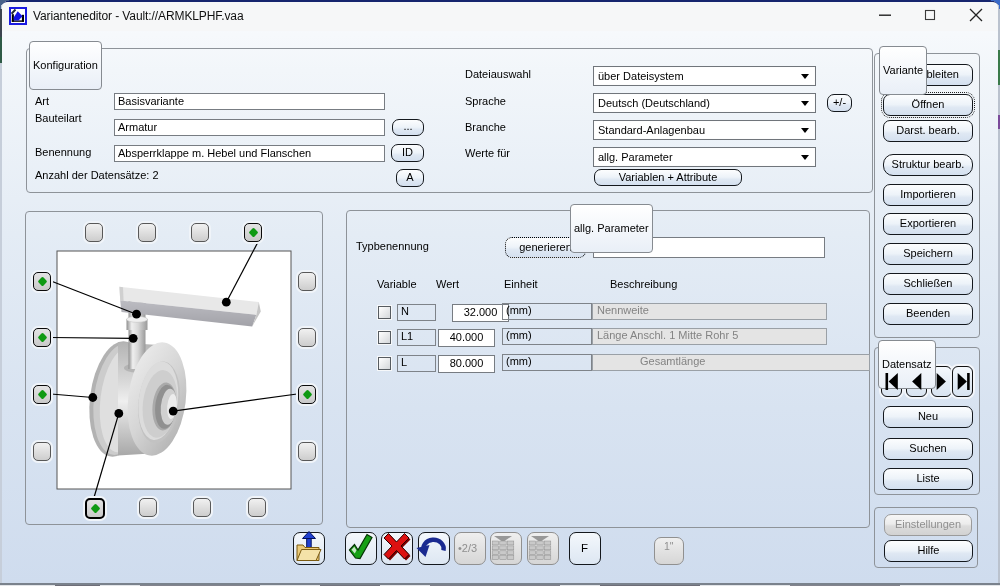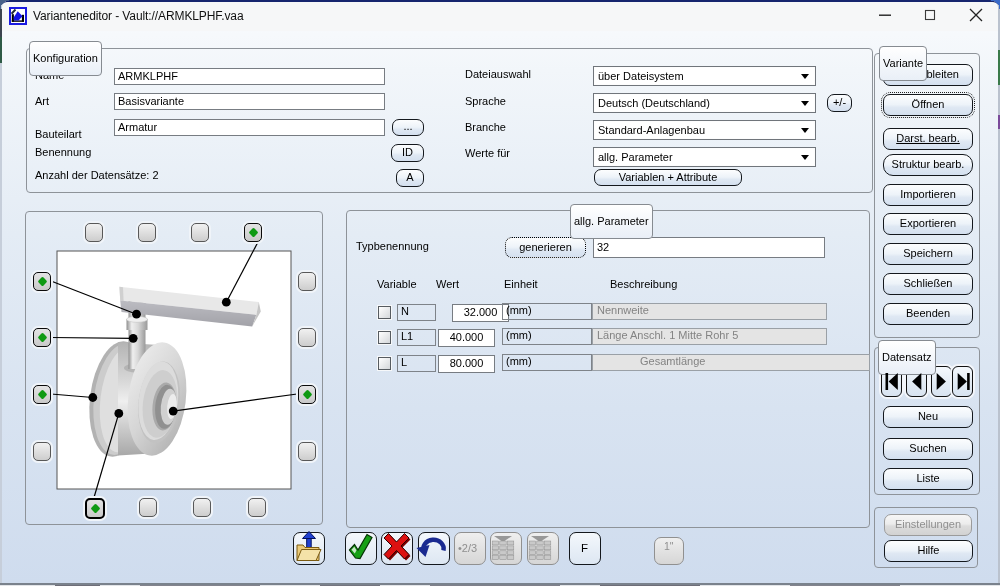--- a/index.html
+++ b/index.html
@@ -2,21 +2,21 @@
 <html><head>
 <meta charset="utf-8">
 <style>
 html,body{margin:0;padding:0;width:1000px;height:586px;overflow:hidden;}
 body{font-family:"Liberation Sans",sans-serif;background:#e8e8e8;}
 #win{position:absolute;left:0;top:0;width:1000px;height:583px;border-radius:8px 8px 0 0;overflow:hidden;background:linear-gradient(180deg,#fafcfe 0%,#f2f6fa 12%,#e4ecf5 40%,#d8e3f1 70%,#cfdcee 100%);box-shadow:inset 2px 0 0 #c6ceda, inset -2px 0 0 #bac2ce, inset 0 2px 0 #16256e;}
 #titlebar{position:absolute;left:2px;top:2px;width:996px;height:29px;background:#f6f7f8;border-radius:7px 7px 0 0;}
 #title{position:absolute;left:33px;top:9px;font-size:12px;letter-spacing:-0.1px;color:#111;}
 .lab{position:absolute;font-size:11px;color:#000;white-space:nowrap;}
 .gb{position:absolute;border:1px solid #8e9399;border-radius:4px;}
-.gbl{position:absolute;border:1px solid #868b91;border-radius:4px;background:linear-gradient(#ffffff,#e9eff7);font-size:11px;color:#000;padding:10px 3px;height:13px;line-height:13px;z-index:3;}
+.gbl{position:absolute;border:1px solid #868b91;border-radius:4px;background:linear-gradient(#ffffff,#e9eff7);font-size:11px;color:#000;padding:17px 3px;height:13px;line-height:13px;z-index:3;}
 .tf{position:absolute;background:#fff;border:1px solid #777c82;font-size:11px;color:#000;padding:0 3px;line-height:15px;white-space:nowrap;overflow:hidden;}
 .gf{position:absolute;background:transparent;border:1px solid #7e8389;font-size:11px;color:#000;padding:0 3px;white-space:nowrap;overflow:hidden;}
 .df{position:absolute;background:#e4e4e4;border:1px solid #9aa0a6;font-size:11px;color:#838383;padding:0 4px;white-space:nowrap;overflow:hidden;}
 .btn{position:absolute;border:1px solid #14181d;border-radius:7px;background:linear-gradient(180deg,#fcfdfe 0%,#edf3f9 48%,#dfe8f3 62%,#d4e0ef 100%);font-size:11px;color:#000;text-align:center;z-index:2;}
 .btn.dis{border-color:#9b9b9b;background:linear-gradient(180deg,#f6f6f6 0%,#ececec 45%,#dcdcdc 55%,#d2d2d2 100%);color:#8f8f8f;}
 .combo{position:absolute;background:#fff;border:1px solid #70757b;box-shadow:inset 0 0 0 1px #fdfdfd;font-size:11px;color:#000;}
 .combo span{position:absolute;left:4px;top:2.5px;white-space:nowrap;}
 .combo i{position:absolute;right:6px;top:7px;width:0;height:0;border:4.5px solid transparent;border-top:5px solid #000;border-bottom:none;}
 .cb{position:absolute;width:11px;height:11px;border:1px solid #565b60;background:linear-gradient(135deg,#ffffff,#d4d7da);box-shadow:0 0 0 1px #f6f8fa;}
 .ib{position:absolute;width:16px;height:17px;border:1px solid #585858;border-radius:5px;background:linear-gradient(180deg,#f1f1f1,#cdcdcd);box-shadow:0 0 0 2px #f0f4f9;z-index:2;}
@@ -43,26 +43,26 @@
   <svg id="wincontrols" style="left:870px;top:0;" width="120" height="31" viewBox="0 0 120 31">
     <rect x="9" y="14.5" width="12" height="1.4" fill="#222"></rect>
     <rect x="55.5" y="10.5" width="9" height="9" fill="none" stroke="#3a3a3a" stroke-width="1.1"></rect>
     <path d="M100 9 L112 21 M112 9 L100 21" stroke="#222" stroke-width="1.3"></path>
   </svg>
 
   <div class="gb" style="left:25.5px;top:47.5px;width:845px;height:143.5px;"></div>
   <div class="gbl" style="left:29px;top:41px;">Konfiguration</div>
   <div class="lab" style="left:35px;top:69px;">Name</div>
   <div class="lab" style="left:35px;top:95px;">Art</div>
-  <div class="lab" style="left:35px;top:128px;">Bauteilart</div>
+  <div class="lab" style="left:35px;top:112px;">Bauteilart</div>
   <div class="lab" style="left:35px;top:146px;">Benennung</div>
   <div class="lab" style="left:35px;top:169px;">Anzahl der Datensätze: 2</div>
-  <div class="tf" style="left:114px;top:68px;width:263px;height:15px;">ARMKLPHF</div>
   <div class="tf" style="left:114px;top:93px;width:263px;height:15px;">Basisvariante</div>
   <div class="tf" style="left:114px;top:119px;width:263px;height:15px;">Armatur</div>
+  <div class="tf" style="left:114px;top:145px;width:263px;height:15px;">Absperrklappe m. Hebel und Flanschen</div>
   <div class="btn" style="left:392px;top:119px;width:30px;height:15px;line-height:13px;">...</div>
   <div class="btn" style="left:391px;top:144px;width:31px;height:16px;line-height:15px;">ID</div>
   <div class="btn" style="left:396px;top:169px;width:26px;height:16px;line-height:15px;">A</div>
   <div class="lab" style="left:465px;top:68px;">Dateiauswahl</div>
   <div class="lab" style="left:465px;top:95px;">Sprache</div>
   <div class="lab" style="left:465px;top:121px;">Branche</div>
   <div class="lab" style="left:465px;top:147px;">Werte für</div>
   <div class="combo" style="left:593px;top:93px;width:221px;height:18px;">
       <span>Deutsch (Deutschland)</span>
       <i></i>
@@ -219,21 +219,21 @@
   <div class="cb" style="left:378px;top:357px;"></div>
   <div class="gf" style="left:397px;top:355px;width:31px;height:15px;">L</div>
   <div class="tf" style="left:438px;top:355px;width:49px;height:16px;text-align:center;">80.000</div>
   <div class="gf" style="left:502px;top:354px;width:82px;height:15px;">(mm)</div>
   <div class="df" style="left:592px;top:354px;width:225px;height:15px;padding-left:47px;">Gesamtlänge</div>
 
   <div class="gb" style="left:874px;top:52.5px;width:103.5px;height:283.5px;"></div>
   <div class="gbl" style="left:879px;top:46px;">Variante</div>
   <div class="btn" style="left:883px;top:64px;width:88px;height:20px;line-height:19px;">Neu ableiten</div>
   <div class="btn" style="left:883px;top:94px;width:88px;height:20px;line-height:19px;outline:1.5px dotted #222;outline-offset:1px;">Öffnen</div>
-  <div class="btn" style="left:883px;top:128px;width:88px;height:20px;line-height:19px;text-decoration:underline;">Darst. bearb.</div>
+  <div class="btn" style="left:883px;top:120px;width:88px;height:20px;line-height:19px;">Darst. bearb.</div>
   <div class="btn" style="left:883px;top:154px;width:88px;height:20px;line-height:19px;border-radius:10px;">Struktur bearb.</div>
   <div class="btn" style="left:883px;top:184px;width:88px;height:20px;line-height:19px;text-align:center;">Importieren</div>
   <div class="btn" style="left:883px;top:213px;width:88px;height:20px;line-height:19px;">Exportieren</div>
   <div class="btn" style="left:883px;top:243px;width:88px;height:20px;line-height:19px;">Speichern</div>
   <div class="btn" style="left:883px;top:273px;width:88px;height:20px;line-height:19px;">Schließen</div>
   <div class="btn" style="left:883px;top:303px;width:88px;height:20px;line-height:19px;">Beenden</div>
 
   <div class="gb" style="left:874px;top:346.5px;width:103.5px;height:146.5px;"></div>
   <div class="gbl" style="left:878px;top:340px;">Datensatz</div>
   <div class="navb" style="left:881px;top:366px;"></div>

